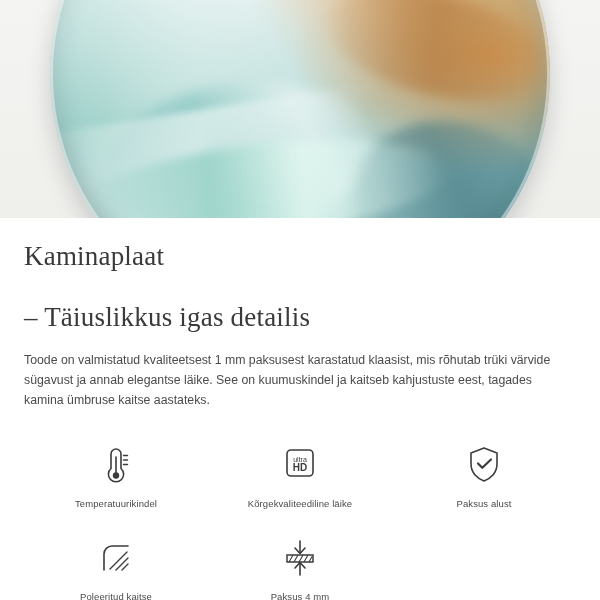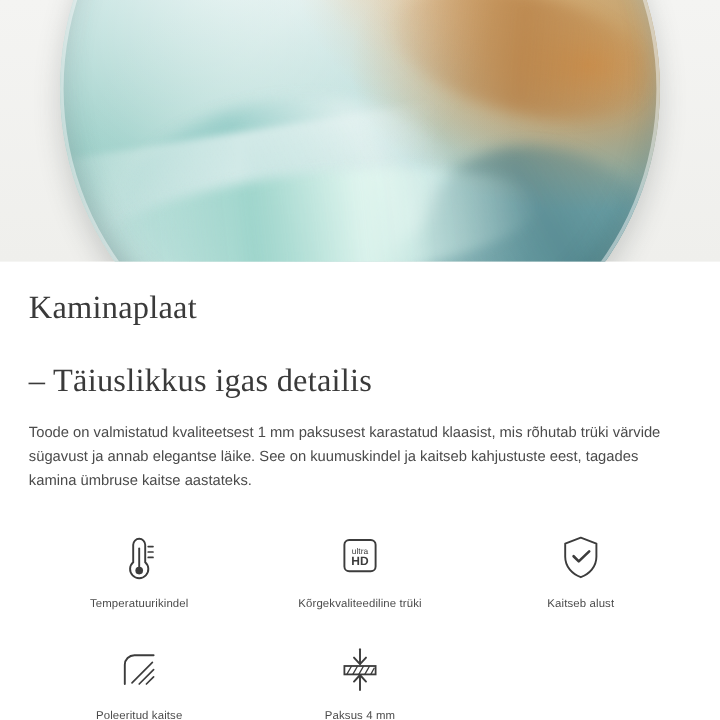--- a/index.html
+++ b/index.html
@@ -206,31 +206,31 @@
     </div>
 
     <div class="feature">
       <div class="feature-icon">
         <svg width="40" height="38" viewBox="0 0 40 38">
           <rect x="7" y="4" width="26" height="26" rx="4" fill="none" stroke="#3c3c3c" stroke-width="1.6"></rect>
           <text x="20" y="15.5" text-anchor="middle" font-family="Liberation Sans, sans-serif" font-size="7" fill="#3c3c3c">ultra</text>
           <text x="20" y="25" text-anchor="middle" font-family="Liberation Sans, sans-serif" font-size="10" font-weight="bold" fill="#3c3c3c">HD</text>
         </svg>
       </div>
-      <div class="feature-label">Kõrgekvaliteediline trüki</div>
+      <div class="feature-label">Kõrgekvaliteediline läike</div>
     </div>
 
     <div class="feature">
       <div class="feature-icon">
         <svg width="38" height="42" viewBox="0 0 38 42">
           <path d="M19 4 L32 9 v11 c0 8.5 -6 14.5 -13 17 c-7 -2.5 -13 -8.5 -13 -17 V9 z" fill="none" stroke="#3c3c3c" stroke-width="1.6" stroke-linejoin="round"></path>
           <path d="M13 19.5 l4.3 4.3 L26 15.5" fill="none" stroke="#3c3c3c" stroke-width="2.2" stroke-linecap="round" stroke-linejoin="round"></path>
         </svg>
       </div>
-      <div class="feature-label">Kaitseb alust</div>
+      <div class="feature-label">Paksus alust</div>
     </div>
 
 
     <div class="feature">
       <div class="feature-icon">
         <svg width="36" height="36" viewBox="0 0 36 36">
           <path d="M6 30 L6 14 A8 8 0 0 1 14 6 L30 6" fill="none" stroke="#3c3c3c" stroke-width="1.6" stroke-linecap="round"></path>
           <path d="M12 29 L29 12" stroke="#3c3c3c" stroke-width="1.4" stroke-linecap="round"></path>
           <path d="M18 30 L30 18" stroke="#3c3c3c" stroke-width="1.4" stroke-linecap="round"></path>
           <path d="M24 30 L30 24" stroke="#3c3c3c" stroke-width="1.4" stroke-linecap="round"></path>

